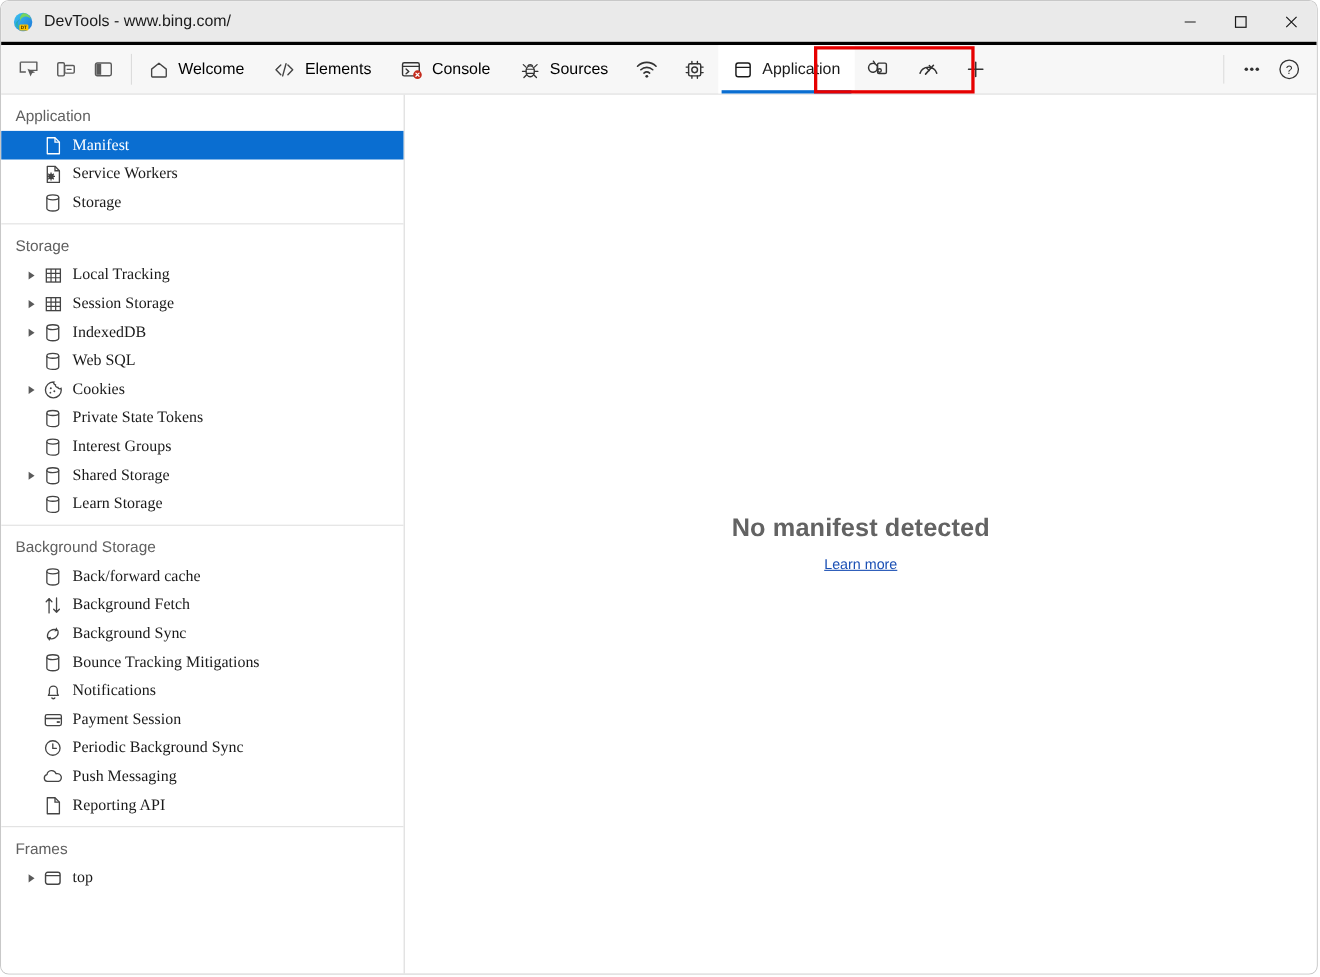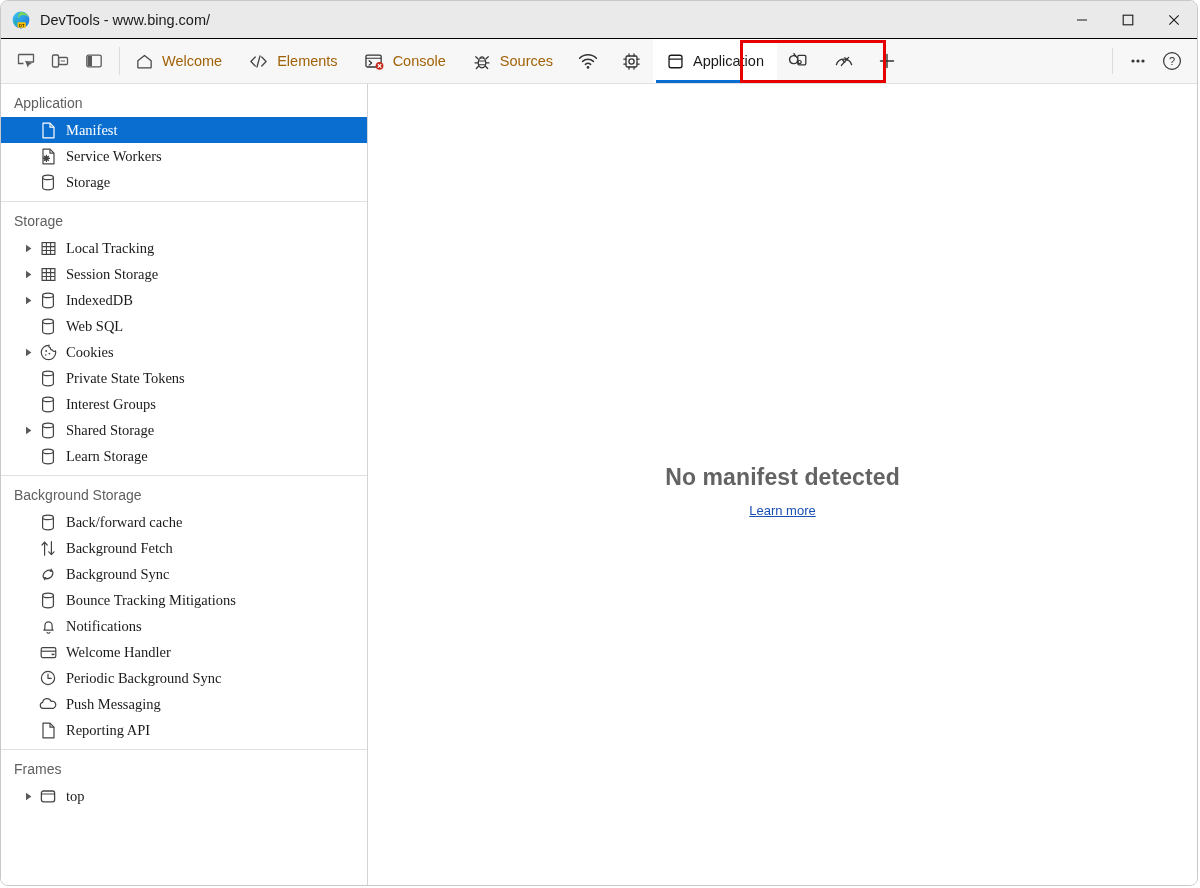--- a/index.html
+++ b/index.html
@@ -22,21 +22,21 @@
     flex-direction: column;
   }
 
   
   .titlebar {
     height: 37px;
     background: #eaeaea;
     display: flex;
     align-items: center;
     flex: 0 0 auto;
-    border-bottom: 1px solid #000000;
+    border-bottom: 3px solid #000000;
   }
   .title-logo {
     width: 18px; height: 18px;
     margin-left: 11px; margin-right: 10px;
     position: relative;
     flex: 0 0 auto;
   }
   .title-text {
     font-size: 14.5px;
     color: #1a1a1a;
@@ -86,21 +86,21 @@
     align-items: stretch;
     flex: 1 1 auto;
     min-width: 0;
   }
   .tab {
     display: flex;
     align-items: center;
     gap: 8px;
     padding: 0 13px;
     height: 44px;
-    color: #a16207;
+    color: #000000;
     font-size: 14.5px;
     white-space: nowrap;
     position: relative;
     box-sizing: border-box;
   }
   .tab .tab-ico {
     display: flex; align-items: center; justify-content: center;
     color: #333; flex: 0 0 auto;
   }
   .tab.icon-only { padding: 0 11px; }
@@ -633,21 +633,21 @@
 
         <div class="tree-item">
           <span class="twisty empty"></span>
           <span class="item-ico">
             <svg width="17" height="15" viewBox="0 0 17 15">
                 <rect x="1.2" y="2.6" width="14.6" height="10" rx="1.6" stroke="currentColor" stroke-width="1.2" fill="none"></rect>
                 <path d="M1.2 6.2h14.6" stroke="currentColor" stroke-width="1.2"></path>
                 <rect x="11.6" y="8.6" width="2.8" height="1.6" fill="currentColor"></rect>
               </svg>
           </span>
-          <span class="item-label">Welcome Handler</span>
+          <span class="item-label">Payment Session</span>
         </div>
 
         <div class="tree-item">
           <span class="twisty empty"></span>
           <span class="item-ico">
             <svg width="16" height="16" viewBox="0 0 16 16">
                 <circle cx="8" cy="8" r="6.6" stroke="currentColor" stroke-width="1.2" fill="none"></circle>
                 <path d="M8 4.2V8.3h3.3" stroke="currentColor" stroke-width="1.2" fill="none" stroke-linecap="round"></path>
               </svg>
           </span>

